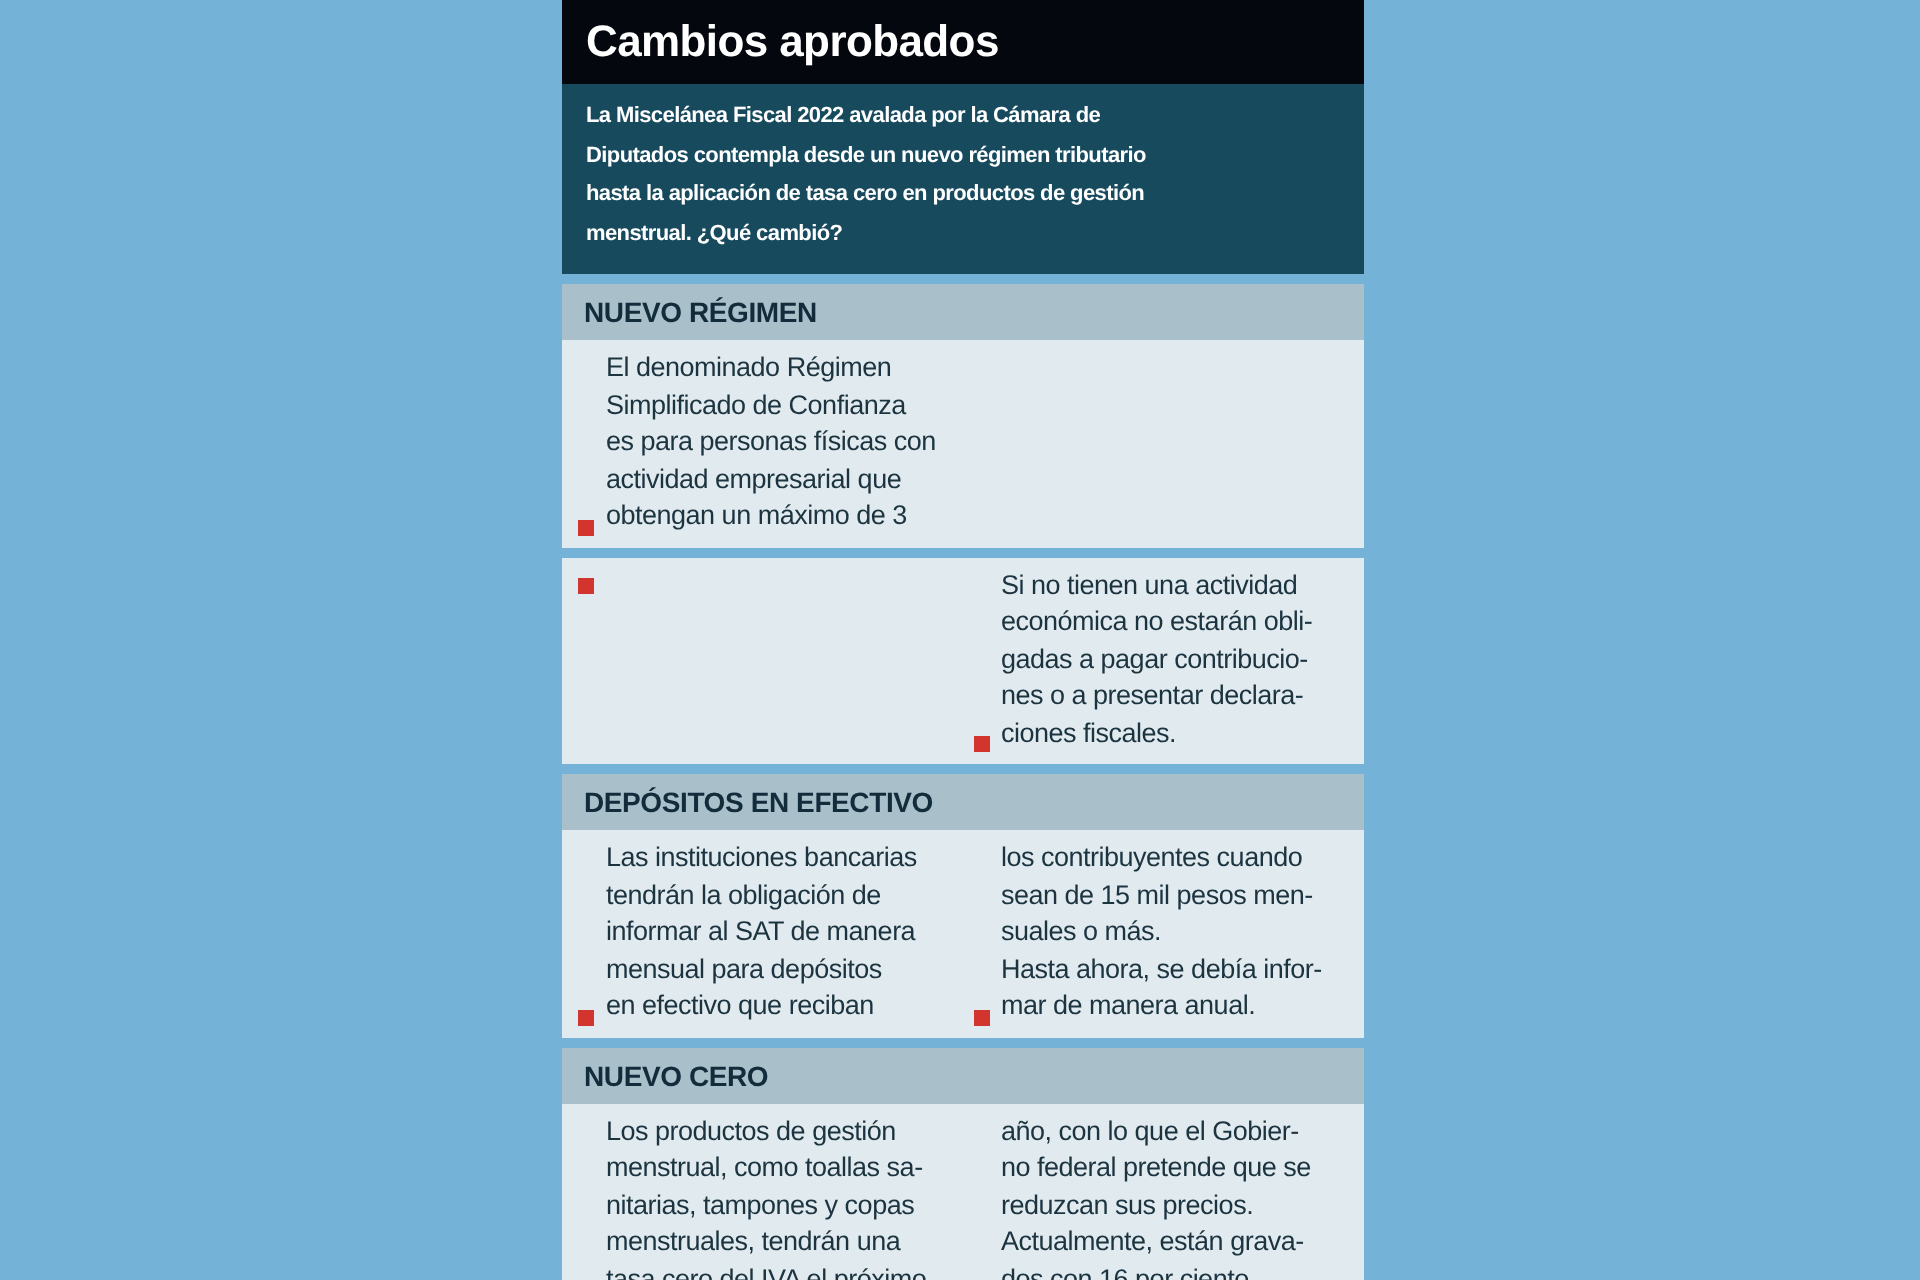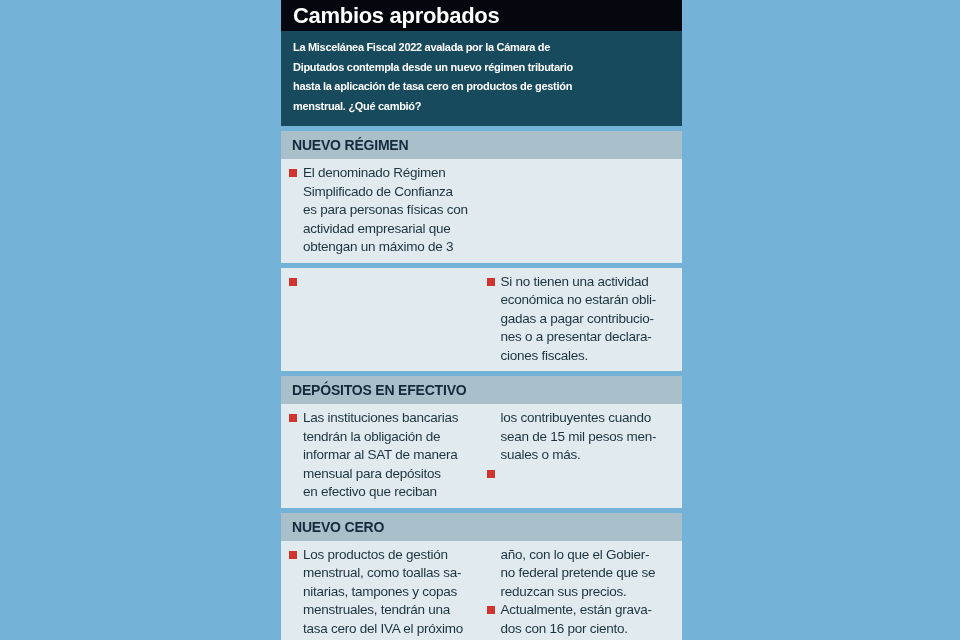--- a/index.html
+++ b/index.html
@@ -7,21 +7,21 @@
   body {
     background: #74b2d8;
     font-family: "Liberation Sans", sans-serif;
   }
   .infographic {
     margin-left: 281px;
     width: 401px;
   }
   .title-bar {
     background: #04080e;
-    height: 31px;
+    height: 42px;
     display: flex;
     align-items: center;
     padding-left: 12px;
   }
   .title-bar .title {
     color: #ffffff;
     font-size: 22px;
     font-weight: bold;
     letter-spacing: -0.3px;
   }
@@ -51,21 +51,21 @@
     font-weight: bold;
     letter-spacing: -0.2px;
   }
   .sec-body {
     background: #e1eaee;
     padding: 5px 10px 6px 8px;
     display: flex;
     gap: 12px;
   }
   .col { flex: 1; min-width: 0; }
-  .item { display: flex; align-items: flex-start; }
+  .item { display: flex; align-items: flex-end; }
   .bullet {
     flex: 0 0 auto;
     width: 8px;
     height: 8px;
     background: #d2342e;
     margin: 5px 6px 0 0;
     display: inline-block;
   }
   .item .txt {
     color: #1c3440;
@@ -146,20 +146,22 @@
       </div>
       <div class="col">
         <div class="item">
           <span class="bullet" style="visibility: hidden;"></span>
           <span class="txt">los contribuyentes cuando
 sean de 15 mil pesos men-
 suales o más.</span>
         </div>
         <div class="item">
           <span class="bullet"></span>
+          <span class="txt">Hasta ahora, se debía infor-
+mar de manera anual.</span>
         </div>
       </div>
     </div>
   </div>
 
   <div class="section">
     <div class="sec-header">
       <span class="sec-title">NUEVO CERO</span>
     </div>
     <div class="sec-body">

